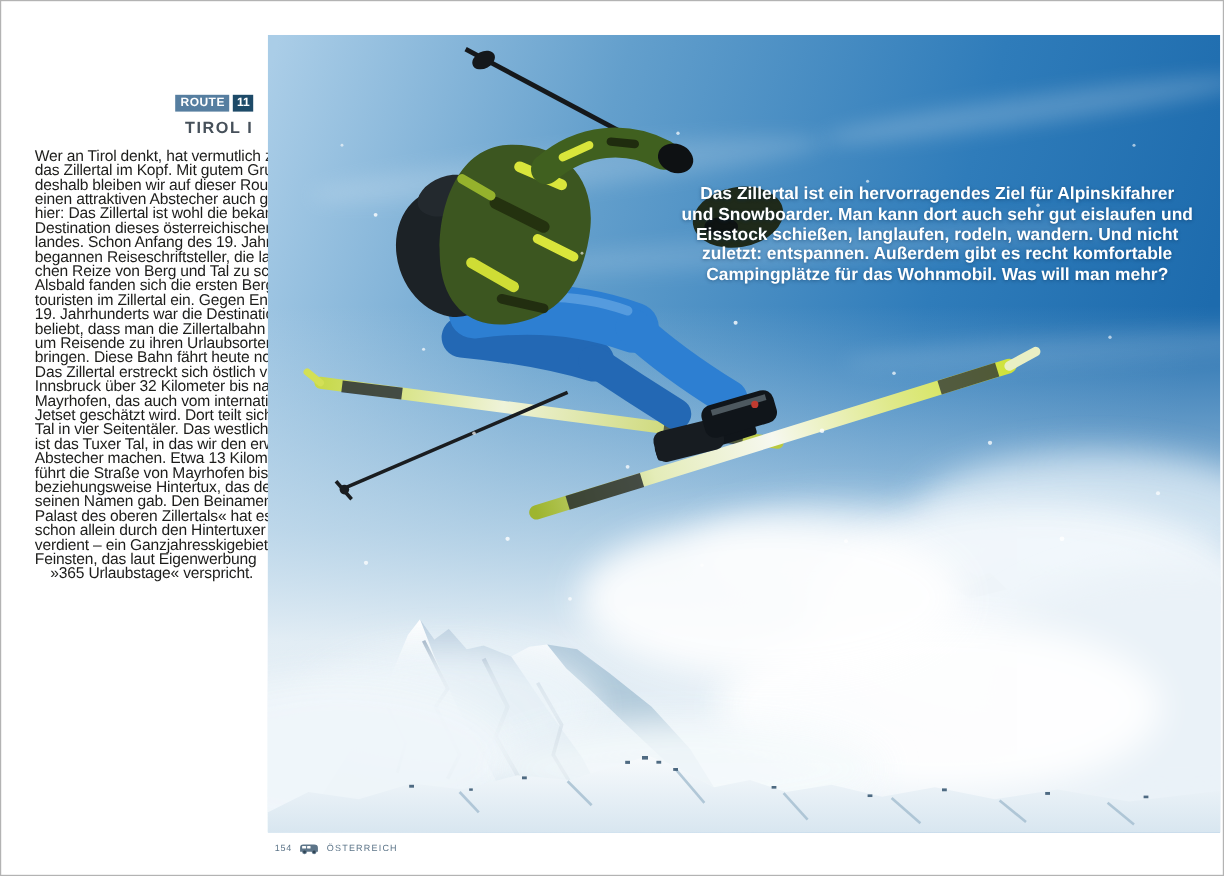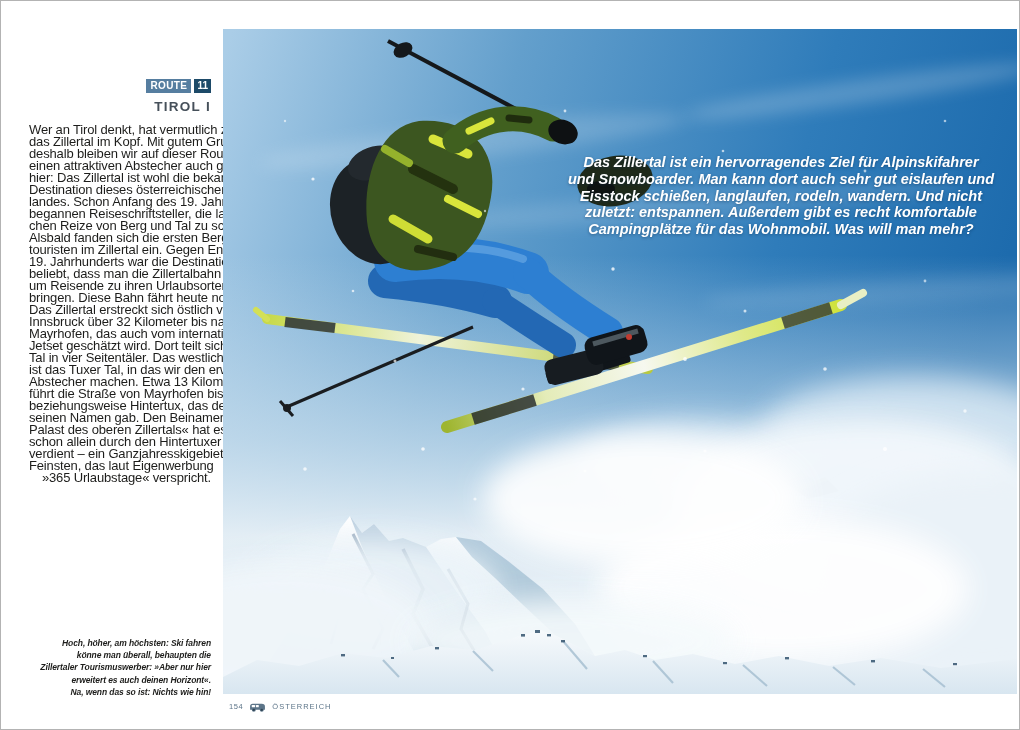--- a/index.html
+++ b/index.html
@@ -22,21 +22,21 @@
            letter-spacing:-0.1px;color:#1d1d1b;white-space:pre;}
 
   
   .photo{position:absolute;left:222px;top:28px;width:794px;height:665px;overflow:hidden;}
   .photo svg.art{position:absolute;inset:0;width:100%;height:100%;display:block;}
   .photo-title{position:absolute;left:353px;top:22px;width:430px;text-align:center;
                font-family:"Liberation Serif",serif;font-style:italic;font-weight:400;
                font-size:48px;line-height:50px;color:#ffffff;white-space:pre;
                text-shadow:0 1px 4px rgba(10,45,80,.35);}
   .photo-lead{position:absolute;left:328px;top:125px;width:460px;text-align:center;
-              font-style:italic;font-weight:700;font-size:14.5px;line-height:16.8px;
+              font-weight:700;font-size:14.5px;line-height:16.8px;
               color:#ffffff;white-space:pre;text-shadow:0 1px 3px rgba(10,45,80,.45);}
 
   
   .footer{position:absolute;top:701px;display:flex;align-items:flex-start;gap:6px;
           color:#5d7589;font-size:7.5px;letter-spacing:1px;}
   .footer.fl{left:228px;} .footer.fr{left:763px;margin-top:28px;}
   .footer .num{letter-spacing:.6px;}
   .van{width:17px;height:11px;display:block;}
 </style>
 </head>
@@ -74,25 +74,20 @@
 führt die Straße von Mayrhofen bis Tux
 beziehungsweise Hintertux, das dem Tal
 seinen Namen gab. Den Beinamen »weißer
 Palast des oberen Zillertals« hat es sich
 schon allein durch den Hintertuxer Gletscher
 verdient – ein Ganzjahresskigebiet vom
 Feinsten, das laut Eigenwerbung
 »365 Urlaubstage« verspricht.</div>
   </div>
 
-  <div class="caption">Hoch, höher, am höchsten: Ski fahren
-könne man überall, behaupten die
-Zillertaler Tourismuswerber: »Aber nur hier
-erweitert es auch deinen Horizont«.
-Na, wenn das so ist: Nichts wie hin!</div>
 
   <div class="photo">
     <svg class="art" viewBox="0 0 794 665" preserveAspectRatio="none">
       <defs>
         <linearGradient id="sky" x1="0" y1="0.05" x2="1" y2="0.3">
           <stop offset="0" stop-color="#aacde7"></stop>
           <stop offset="0.35" stop-color="#639fcc"></stop>
           <stop offset="0.72" stop-color="#2f7cba"></stop>
           <stop offset="1" stop-color="#1d6bad"></stop>
         </linearGradient>

